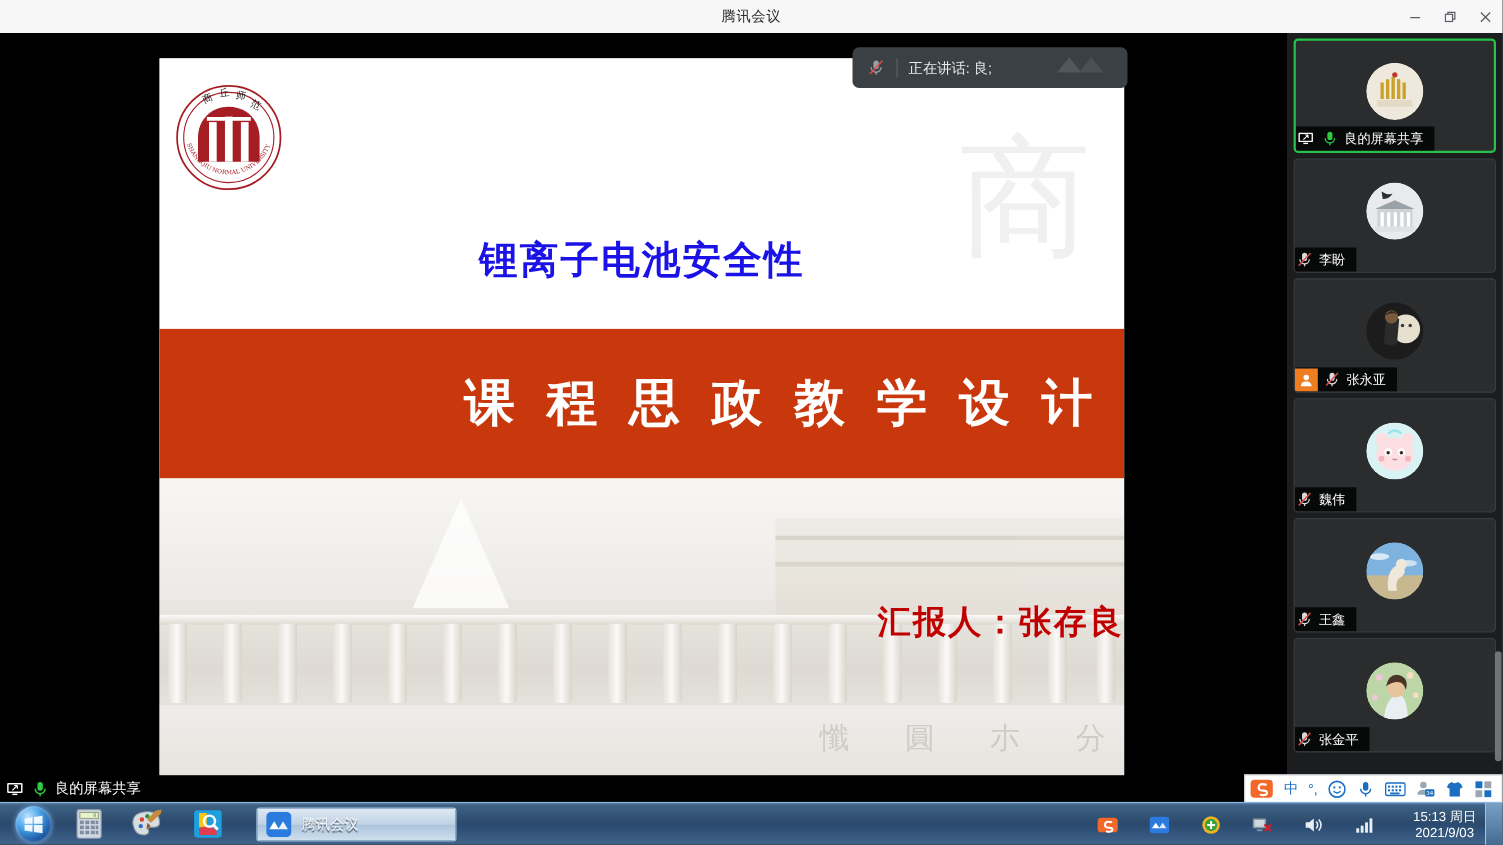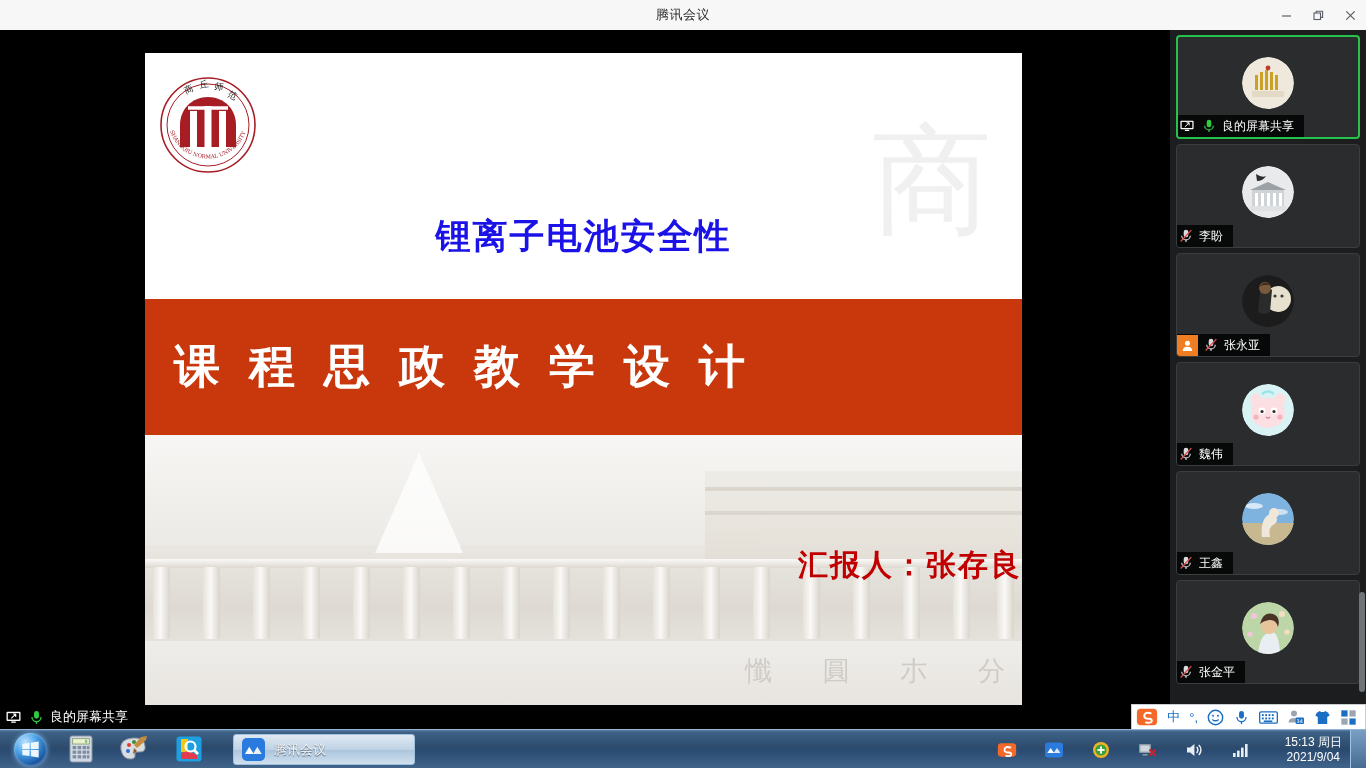--- a/index.html
+++ b/index.html
@@ -49,21 +49,21 @@
   }
   .uni-logo{
     position:absolute; left:13px; top:22px; width:100px; height:100px;
   }
   .slide-title{
     position:absolute; left:0; top:160px; width:877px; text-align:center;
     font-size:35px; font-weight:bold; color:#1a12e6; letter-spacing:2px;
   }
   .slide-band{
     position:absolute; left:0; top:246px; width:877px; height:136px;
-    background:#c8380c; display:flex; align-items:center; justify-content:flex-start;
+    background:#c8380c; display:flex; align-items:center; justify-content:flex-end;
   }
   .slide-band span{
     color:#fff; font-size:46px; font-weight:bold; letter-spacing:29px;
     text-indent:29px;
   }
   .slide-bottom{
     position:absolute; left:0; top:382px; width:877px; height:270px;
     background:linear-gradient(180deg,#f4f2ef 0%,#ebe8e3 38%,#dedad3 64%,#f2f0ed 100%);
     overflow:hidden;
   }
@@ -277,20 +277,38 @@
           <span>懺</span>
           <span>圓</span>
           <span>朩</span>
           <span>分</span>
         </div>
 
         <div class="pres-line l1">汇报人：张存良</div>
       </div>
     </div>
 
+    <div id="speaker-pill">
+      <div class="ic">
+        <svg width="17" height="17" viewBox="0 0 18 18">
+          <rect x="6.4" y="2" width="5.2" height="8.4" rx="2.6" fill="#9aa0a6"></rect>
+          <path d="M4.2 8.6a4.8 4.8 0 0 0 9.6 0" fill="none" stroke="#9aa0a6" stroke-width="1.3"></path>
+          <line x1="9" y1="13.4" x2="9" y2="15.8" stroke="#9aa0a6" stroke-width="1.3"></line>
+          <line x1="3" y1="15.2" x2="15" y2="2.4" stroke="#e04b4b" stroke-width="1.4"></line>
+        </svg>
+      </div>
+      <div class="divider"></div>
+      <div class="sp-text">正在讲话: 良;</div>
+      <div class="sp-logo">
+        <svg width="56" height="22" viewBox="0 0 56 22">
+          <path d="M4 18 L15 4 L26 18 Z" fill="#6d747b"></path>
+          <path d="M24 18 L35 4 L46 18 Z" fill="#5e656c"></path>
+        </svg>
+      </div>
+    </div>
   </div>
 
   <div id="strip">
 
     <div class="tile active" style="top:5px">
       <div class="avatar">
         <svg width="52" height="52" viewBox="0 0 52 52">
           <circle cx="26" cy="26" r="26" fill="#efe9dd"></circle>
           <path d="M10 34 h32 v6 H10z" fill="#e2d9c6"></path>
           <g fill="#c9a227">
@@ -660,18 +678,18 @@
         <g fill="#e8edf2">
           <rect x="1" y="11" width="2.6" height="4"></rect>
             <rect x="5" y="8.6" width="2.6" height="6.4"></rect>
           <rect x="9" y="5.6" width="2.6" height="9.4"></rect>
             <rect x="13" y="2" width="2.6" height="13"></rect>
         </g>
       </svg>
     </div>
     <div class="clock">
       <div>15:13 周日</div>
-      <div>2021/9/04</div>
+      <div>2021/9/03</div>
     </div>
   </div>
 
   <div id="showdesktop"></div>
 </div>
 
 </body></html>

